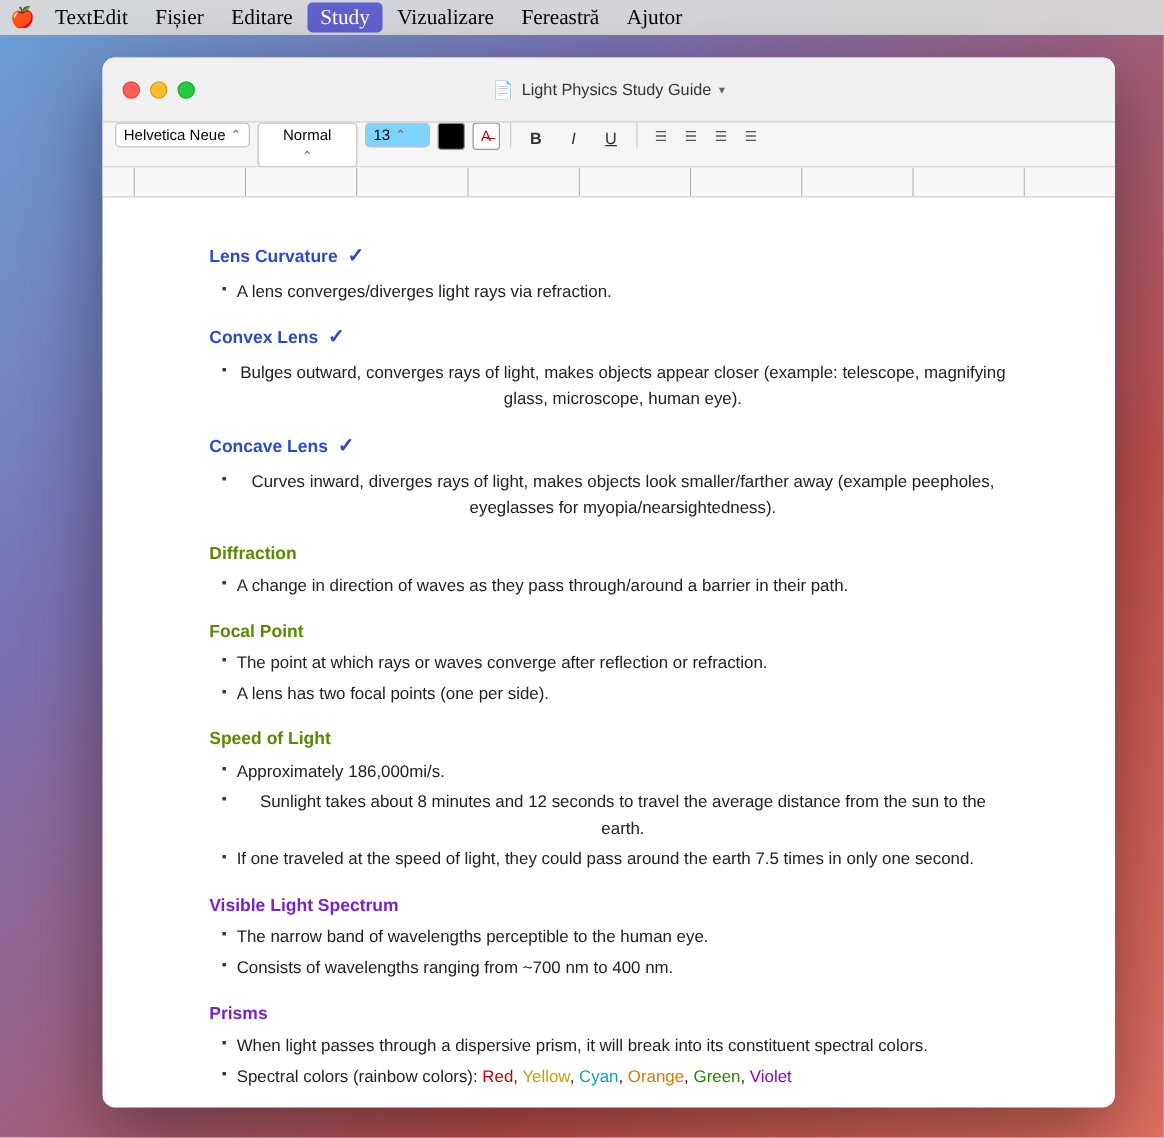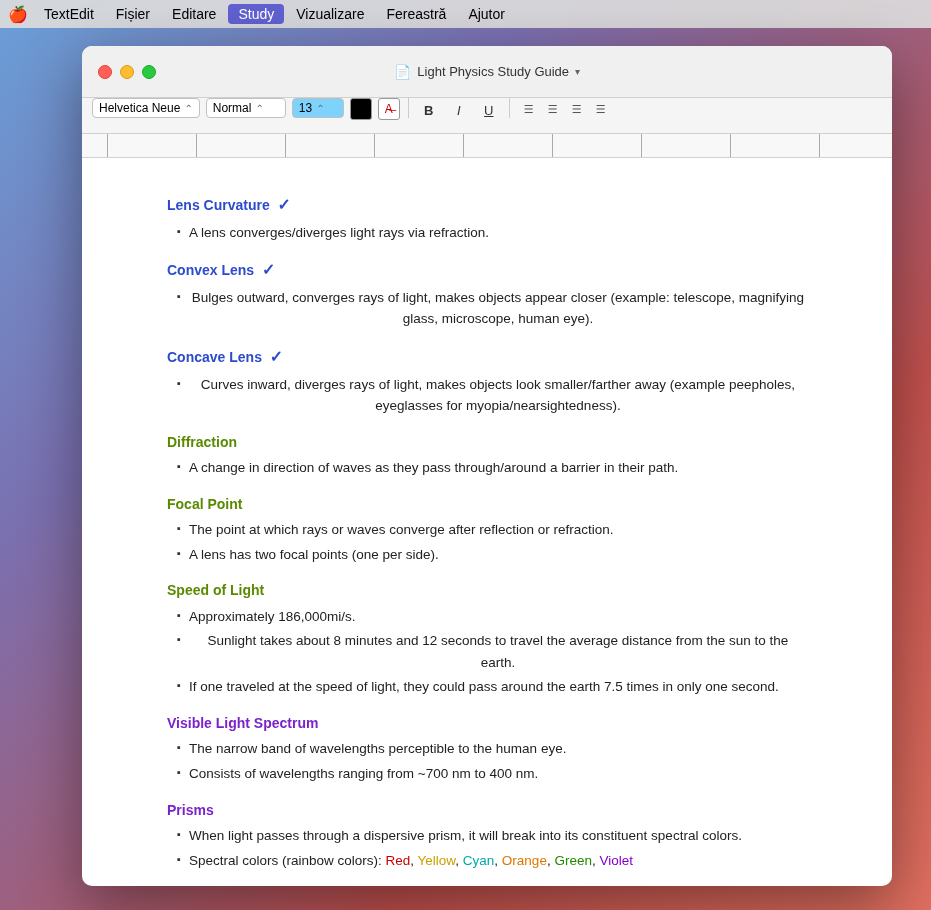--- a/index.html
+++ b/index.html
@@ -29,25 +29,26 @@
       height: 20px;
       display: flex;
       align-items: center;
       justify-content: center;
       font-size: 16px;
       margin-right: 4px;
     }
 
     .menubar-item {
       padding: 2px 10px;
-      font-size: 14px;
+      font-size: 17px;
       border-radius: 4px;
       color: #000;
       cursor: default;
       white-space: nowrap;
+      font-family: Liberation Serif, serif;
     }
 
     .menubar-item.active {
       background: #6060d0;
       color: #fff;
     }
 
     
     .window {
       position: absolute;
@@ -137,20 +138,21 @@
       background: #fff;
       border: 1px solid #c0c0c0;
       border-radius: 4px;
       padding: 2px 6px;
       font-size: 12px;
       display: flex;
       align-items: center;
       gap: 4px;
       cursor: pointer;
       min-width: 80px;
+      flex-direction: column;
     }
 
     .toolbar-size-select {
       background: #7dd3fc;
       border: 1px solid #c0c0c0;
       border-radius: 4px;
       padding: 2px 6px;
       font-size: 12px;
       display: flex;
       align-items: center;

